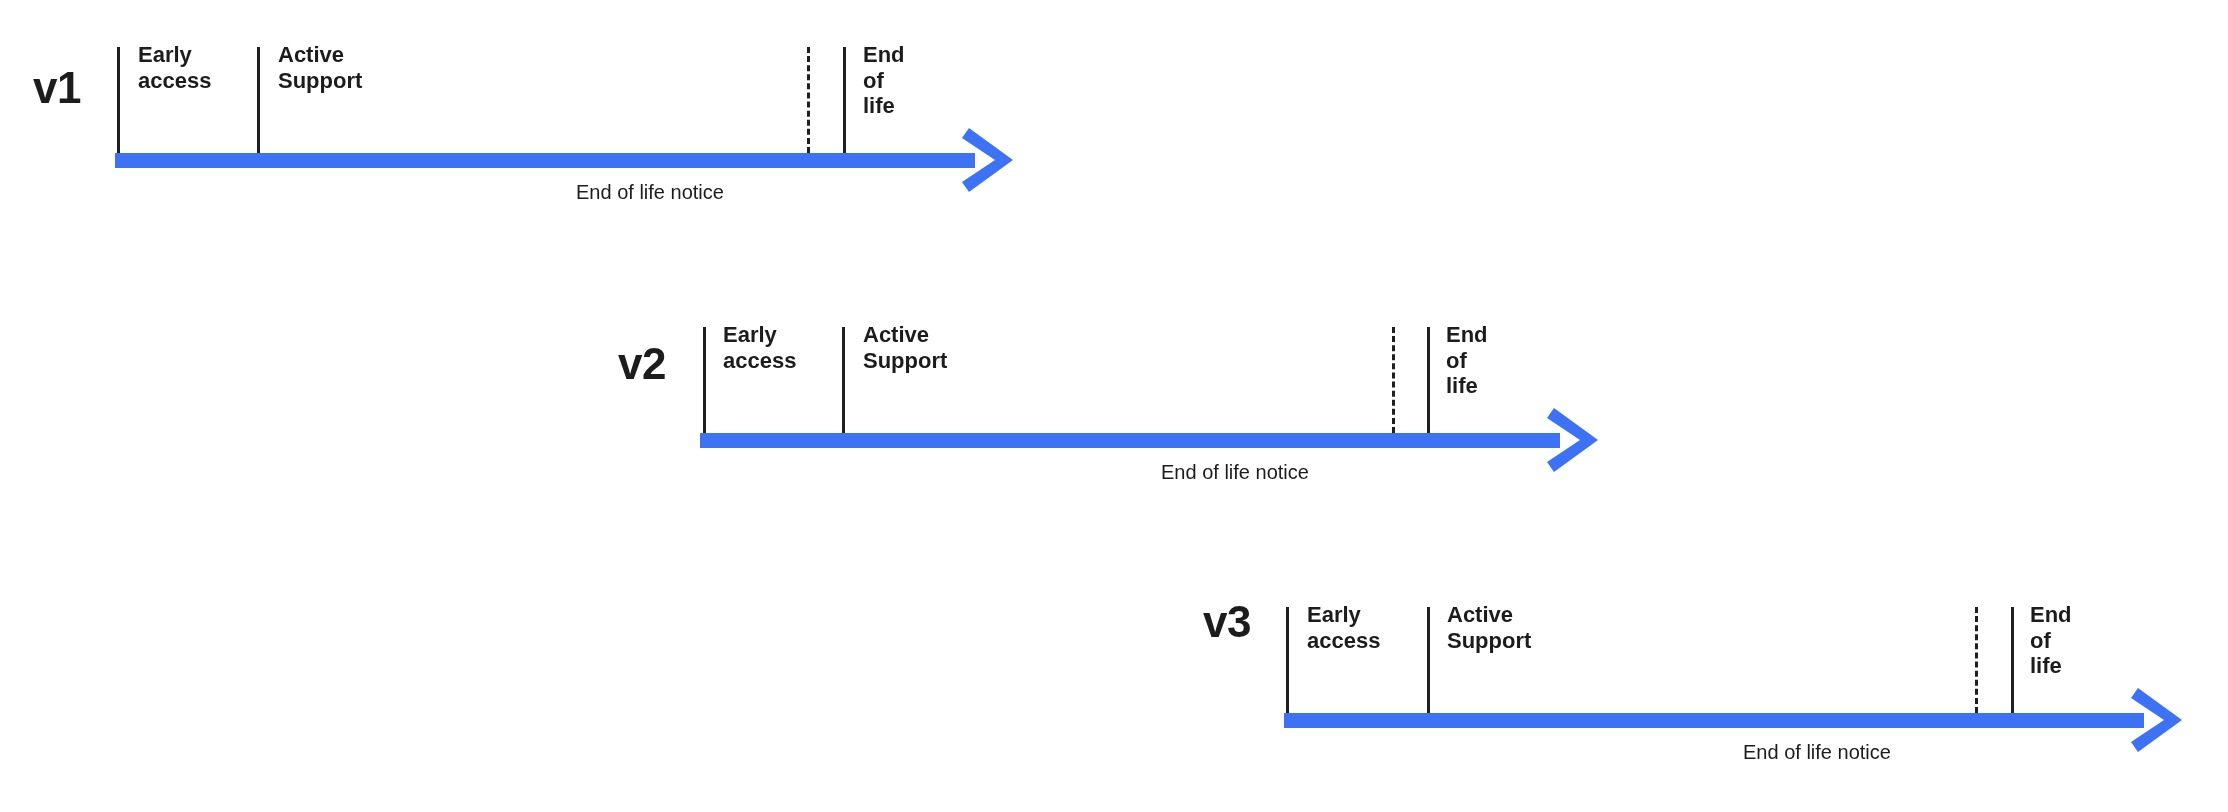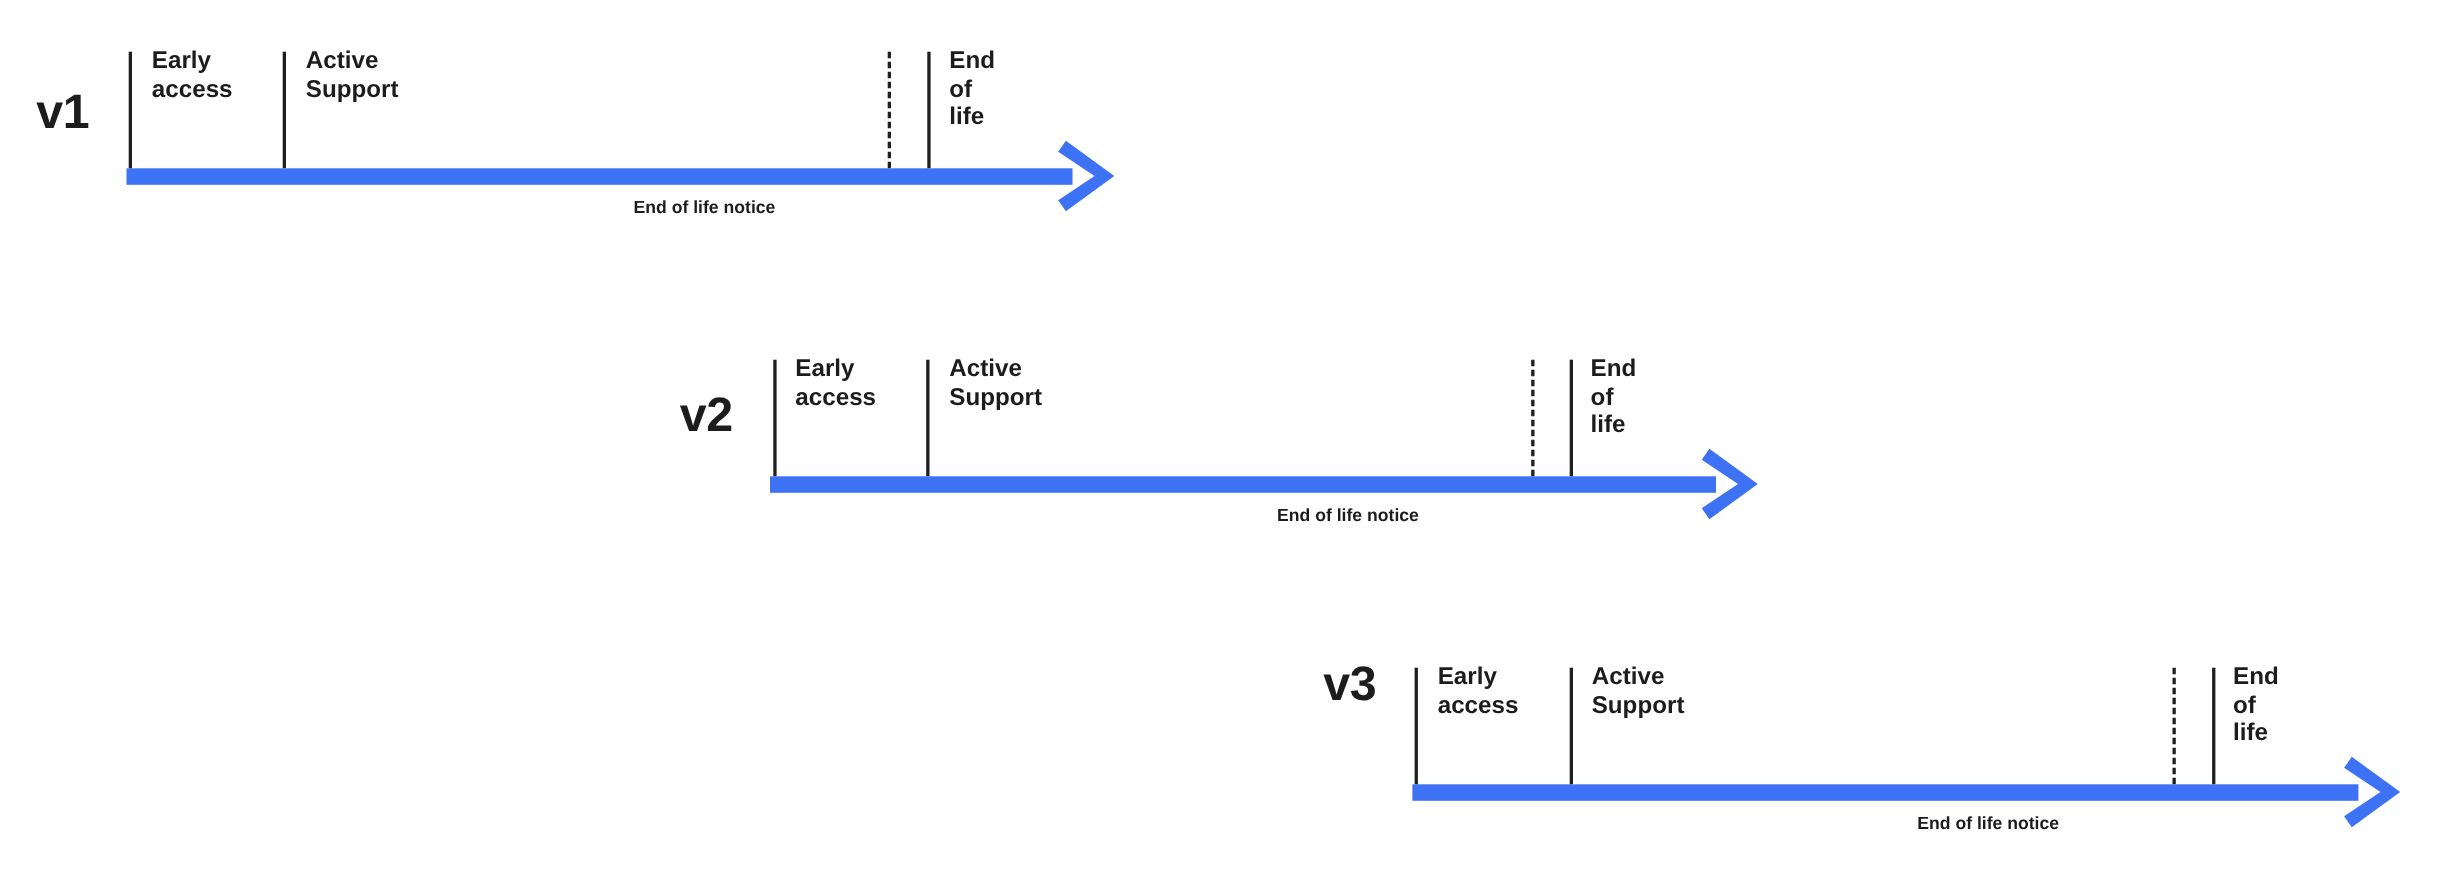--- a/index.html
+++ b/index.html
@@ -67,35 +67,35 @@
     background: #3d72f5;
   }
   .arrowhead {
     position: absolute;
     overflow: visible;
   }
 
   
   .notice-label {
     position: absolute;
-    font-size: 16px;
-    font-weight: 700;
+    font-size: 20px;
+    font-weight: 400;
     color: #1c1c1c;
     line-height: 1;
     white-space: nowrap;
   }
 </style>
 </head>
 <body>
 
 <div id="canvas">
 
   <div class="timeline-row">
 
-    <div class="version-label" style="left:33px; top:80px;text-align:right;">v1</div>
+    <div class="version-label" style="left:33px; top:66px;text-align:right;">v1</div>
 
     <div class="tick" style="left:117px; top:47px; height:106px;"></div>
     <div class="tick" style="left:257px; top:47px; height:106px;"></div>
     <div class="tick dashed" style="left:807px; top:47px; height:106px;"></div>
     <div class="tick" style="left:843px; top:47px; height:106px;"></div>
 
     <div class="phase-label" style="left:138px; top:42px; width:115px;">Early
 access</div>
     <div class="phase-label" style="left:278px; top:42px;">Active Support</div>
     <div class="phase-label" style="left:863px; top:42px;">End of life</div>
@@ -103,21 +103,21 @@
     <div class="track" style="left:115px; top:153px; width:860px;"></div>
     <svg class="arrowhead" style="left:962px; top:125px;" width="56" height="70" viewBox="0 0 56 70">
       <path d="M7 3 L51 35 L7 67 L0 57 L33 35 L0 13 Z" fill="#3d72f5"></path>
     </svg>
 
     <div class="notice-label" style="left:576px; top:182px;">End of life notice</div>
   </div>
 
   <div class="timeline-row">
 
-    <div class="version-label" style="left:618px; top:356px;">v2</div>
+    <div class="version-label" style="left:618px; top:342px;">v2</div>
 
     <div class="tick" style="left:703px; top:327px; height:106px;"></div>
     <div class="tick" style="left:842px; top:327px; height:106px;"></div>
     <div class="tick dashed" style="left:1392px; top:327px; height:106px;"></div>
     <div class="tick" style="left:1427px; top:327px; height:106px;"></div>
 
     <div class="phase-label" style="left:723px; top:322px; width:115px;">Early
 access</div>
     <div class="phase-label" style="left:863px; top:322px;">Active Support</div>
     <div class="phase-label" style="left:1446px; top:322px;">End of life</div>

